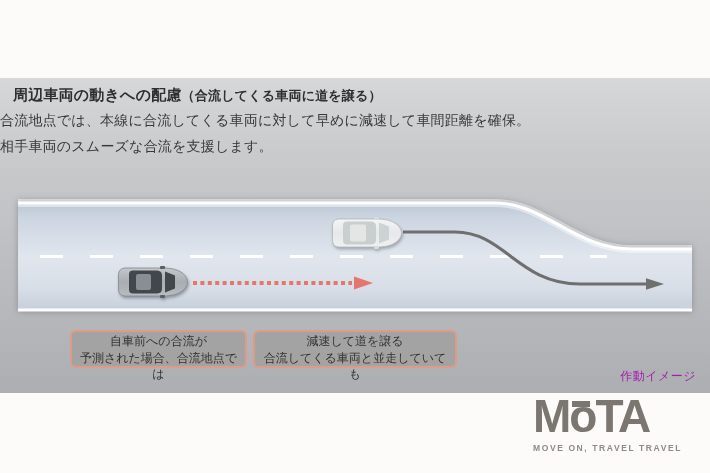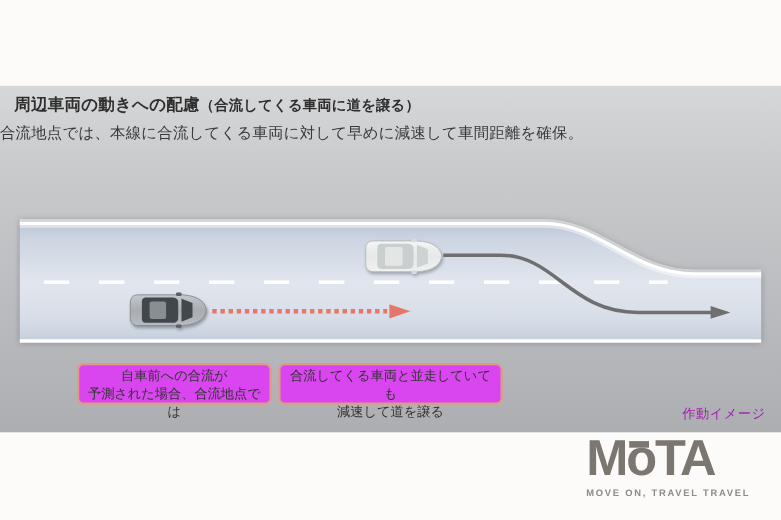--- a/index.html
+++ b/index.html
@@ -28,21 +28,21 @@
   }
   .body-line.l1{top:112px;}
   .body-line.l2{top:138px;}
 
   
   svg.diagram{position:absolute;left:0;top:0;width:710px;height:473px;}
 
   
   .callout{
     position:absolute;top:330px;box-sizing:border-box;
-    background:#d946ef;border:2px solid #df9b85;border-radius:6px;
+    background:#a3a3a3;border:2px solid #df9b85;border-radius:6px;
     color:#333;font-size:12px;line-height:16.5px;text-align:center;
     padding:1px 4px;
   }
   .callout.left{left:70px;width:177px;height:38px;}
   .callout.right{left:253px;width:204px;height:38px;}
 
   .caption{
     position:absolute;right:14px;top:368px;
     color:#a21caf;font-size:12px;letter-spacing:.5px;
   }
@@ -70,20 +70,21 @@
 <body>
 
 <div class="canvas">
 
   <div class="panel"></div>
 
   <div class="title">
     <span>周辺車両の動きへの配慮</span><span class="paren">（合流してくる車両に道を譲る）</span>
   </div>
   <div class="body-line l1">合流地点では、本線に合流してくる車両に対して早めに減速して車間距離を確保。</div>
+  <div class="body-line l2">相手車両のスムーズな合流を支援します。</div>
 
   <svg class="diagram" viewBox="0 0 710 473">
     <defs>
       <linearGradient id="roadGrad" x1="0" y1="0" x2="0" y2="1">
         <stop offset="0" stop-color="#bdc8d5"></stop>
         <stop offset="0.14" stop-color="#ccd5e1"></stop>
         <stop offset="0.5" stop-color="#e1e6ee"></stop>
         <stop offset="0.8" stop-color="#d8dee7"></stop>
         <stop offset="1" stop-color="#c5cfdb"></stop>
       </linearGradient>
@@ -134,22 +135,22 @@
       <rect x="44" y="0" width="5" height="3" rx="1" fill="#5a5f63"></rect>
       <rect x="44" y="29" width="5" height="3" rx="1" fill="#5a5f63"></rect>
     </g>
   </svg>
 
   <div class="callout left">
     <div>自車前への合流が</div>
     <div>予測された場合、合流地点では</div>
   </div>
   <div class="callout right">
+    <div>減速して道を譲る</div>
     <div>合流してくる車両と並走していても</div>
-    <div>減速して道を譲る</div>
   </div>
 
   <div class="caption">作動イメージ</div>
 
   <div class="brand">
     <div class="logo">
       <span>M</span><span class="o">o</span><span>TA</span>
     </div>
     <div class="tagline">MOVE ON, TRAVEL TRAVEL</div>
   </div>

